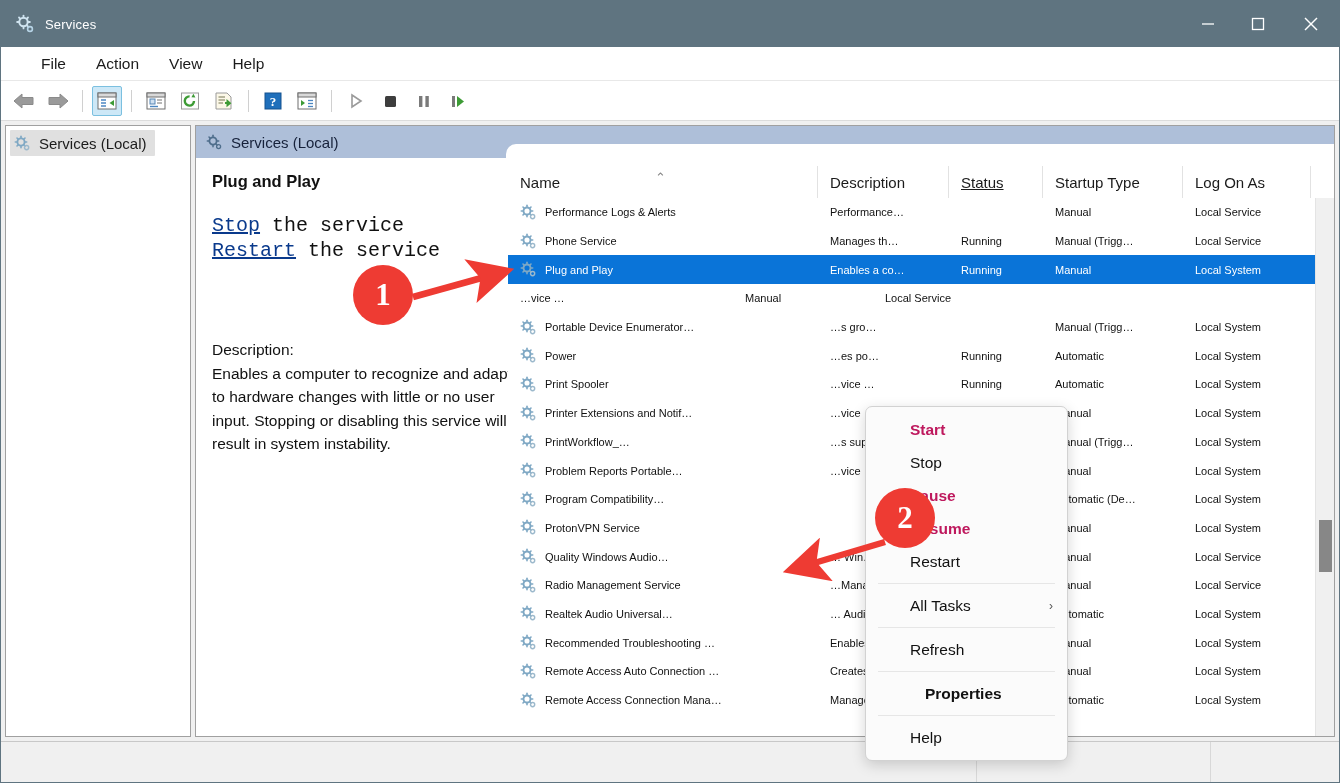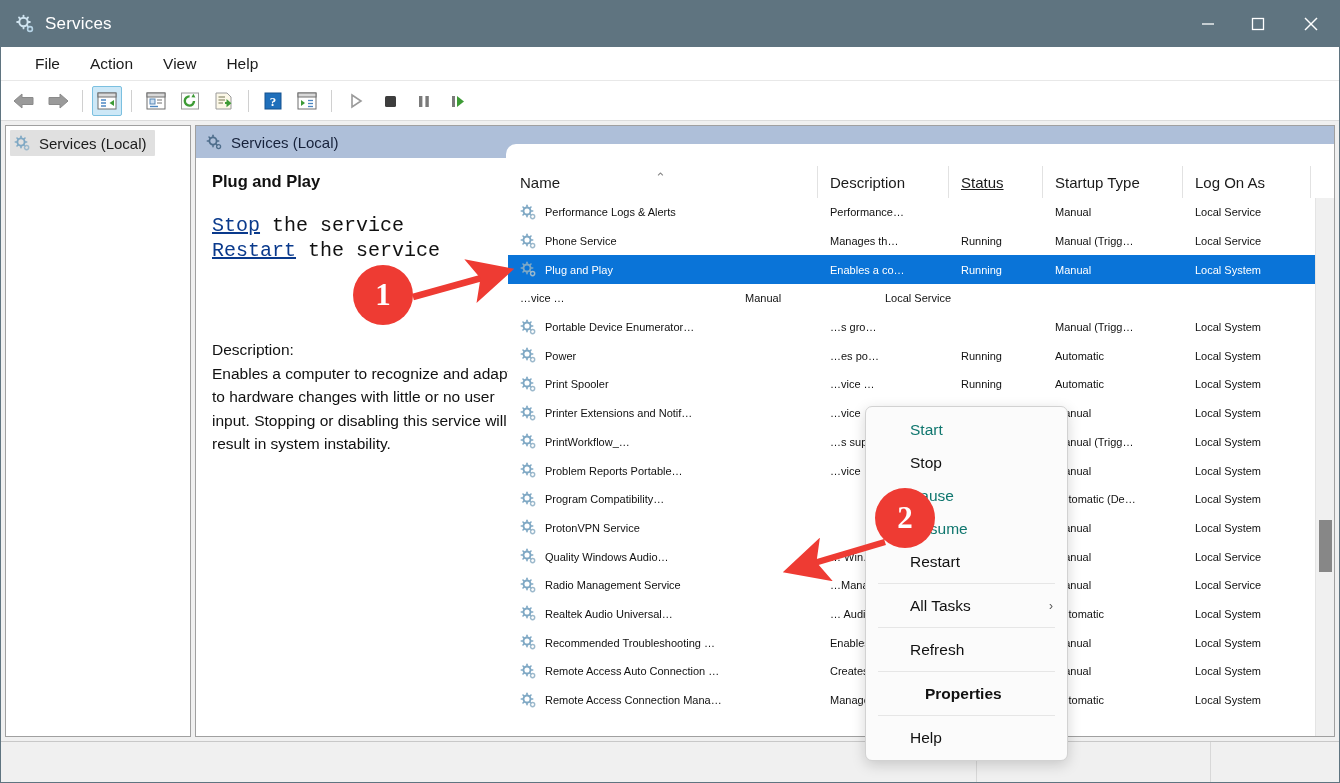--- a/index.html
+++ b/index.html
@@ -22,40 +22,40 @@
     position: absolute; left: 0; top: 0;
     width: 1338px; height: 46px;
     background: #5f7480;
     display: flex; align-items: center;
   }
   .title-icon {
     width: 20px; height: 20px; margin-left: 14px; margin-right: 10px;
     position: relative; flex: none;
   }
   .title-text {
-    color: #ffffff; font-size: 17px; letter-spacing: .2px;
+    color: #ffffff; font-size: 13px; letter-spacing: .2px;
   }
   .win-buttons {
     margin-left: auto; display: flex; height: 46px;
   }
   .win-btn {
     width: 50px; height: 46px;
     display: flex; align-items: center; justify-content: center;
     color: #ffffff;
   }
   .win-btn svg { display: block; }
   .win-btn.close { width: 56px; }
 
   
   .menubar {
     position: absolute; left: 0; top: 46px;
     width: 1338px; height: 34px;
     background: #ffffff;
     display: flex; align-items: center;
-    padding-left: 22px;
+    padding-left: 28px;
     border-bottom: 1px solid #e8e8e8;
   }
   .menu-item {
     font-size: 15.5px; color: #1b1b1b;
     padding: 3px 12px; margin-right: 6px;
   }
 
   
   .toolbar {
     position: absolute; left: 0; top: 80px;
@@ -215,21 +215,21 @@
     box-shadow: 0 4px 14px rgba(0,0,0,.17);
     padding: 6px 0;
     z-index: 40;
   }
   .ctx-item {
     height: 33px; display: flex; align-items: center;
     padding-left: 44px; padding-right: 14px;
     font-size: 15.5px; color: #111111;
     position: relative;
   }
-  .ctx-item.disabled { color: #0f766e; }
+  .ctx-item.disabled { color: #be185d; font-weight: bold; }
   .ctx-item.bold { font-weight: bold; margin-left: 15px; }
   .ctx-sep {
     height: 1px; background: #e6e6e6; margin: 5px 12px;
   }
   .ctx-arrow {
     position: absolute; right: 14px; font-size: 12px; color: #555;
   }
 
   
   .tabs {

